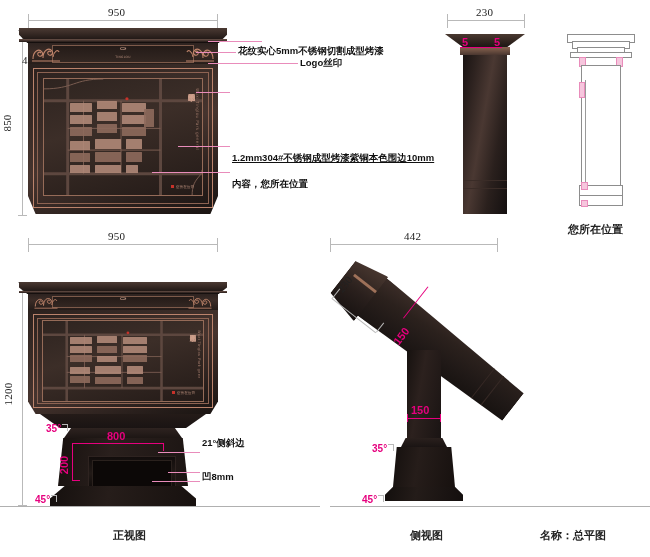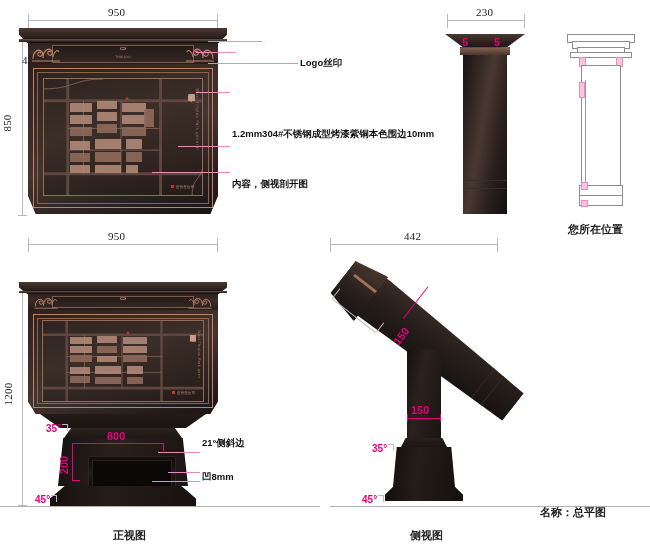--- a/index.html
+++ b/index.html
@@ -241,23 +241,24 @@
     </div>
   </div>
 
   <div class="abs leader" style="left:208px;top:41px;width:54px;"></div>
   <div class="abs leader" style="left:196px;top:52px;width:40px;"></div>
   <div class="abs leader" style="left:208px;top:63px;width:90px;"></div>
   <div class="abs leader" style="left:196px;top:92px;width:34px;"></div>
   <div class="abs leader" style="left:178px;top:146px;width:52px;"></div>
   <div class="abs leader" style="left:152px;top:172px;width:78px;"></div>
 
+  <div class="abs note" style="left:238px;top:45px;">花纹实心5mm不锈钢切割成型烤漆</div>
   <div class="abs note" style="left:300px;top:57px;">Logo丝印</div>
-  <div class="abs note" style="left:232px;top:128px;">1.2mm304#不锈钢成型烤漆紫铜本色围边10mm</div>
-  <div class="abs note" style="left:232px;top:178px;">内容，侧视剖开图</div>
+  <div class="abs note" style="left:232px;top:152px;text-decoration:underline;">1.2mm304#不锈钢成型烤漆紫铜本色围边10mm</div>
+  <div class="abs note" style="left:232px;top:178px;">内容，您所在位置</div>
 
   <div class="abs exline vline" style="left:447px;top:14px;height:14px;"></div>
   <div class="abs exline vline" style="left:524px;top:14px;height:14px;"></div>
   <div class="abs exline hline" style="left:447px;top:20px;width:78px;"></div>
   <div class="abs dim" style="left:476px;top:6px;">230</div>
 
   <div class="abs" id="col-side">
     <div class="col-cap"></div>
     <div class="col-neck"></div>
     <div class="col-shaft"></div>
@@ -444,15 +445,15 @@
     <span>45</span><span>°</span>
   </div>
   <div class="abs exline hline" style="left:378px;top:495px;width:6px;"></div>
   <div class="abs exline vline" style="left:383px;top:495px;height:7px;"></div>
 
   <div class="abs ground" style="left:0;top:506px;width:320px;"></div>
   <div class="abs ground" style="left:330px;top:506px;width:320px;"></div>
 
   <div class="abs caption" style="left:113px;top:528px;">正视图</div>
   <div class="abs caption" style="left:410px;top:528px;">侧视图</div>
-  <div class="abs caption" style="left:540px;top:505px;">名称：总平图</div>
+  <div class="abs caption" style="left:540px;top:528px;">名称：总平图</div>
 
 </div>
 
 </body></html>

